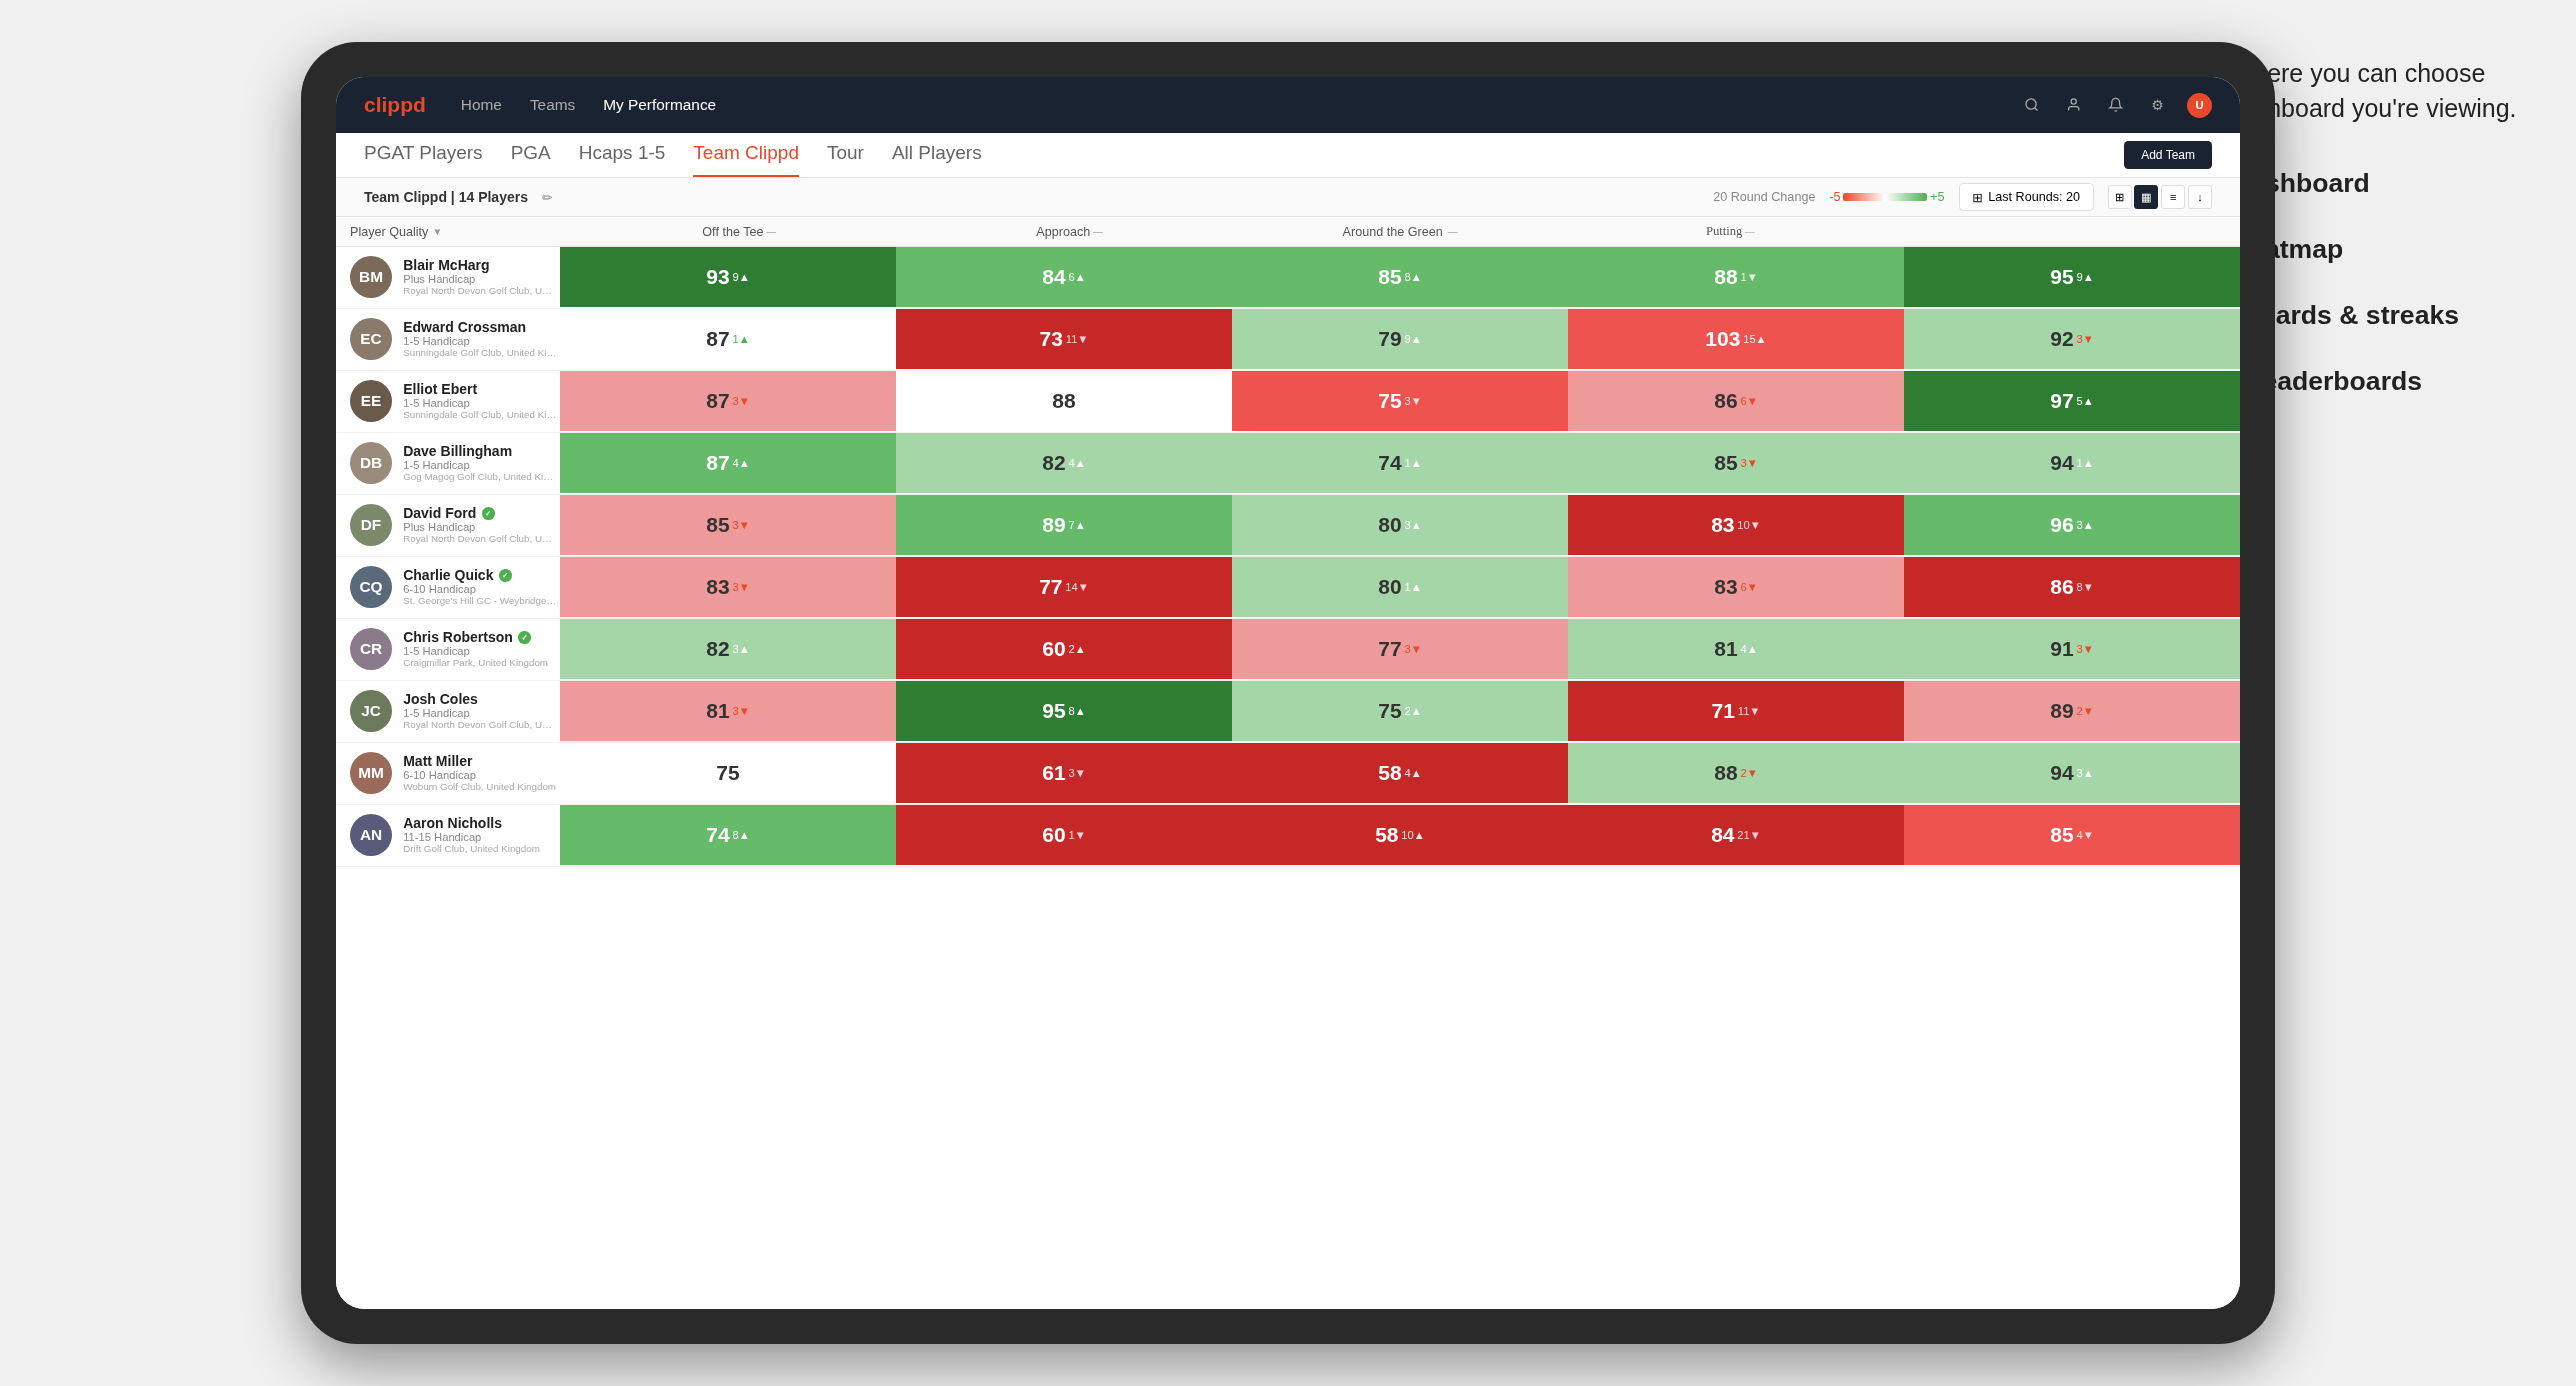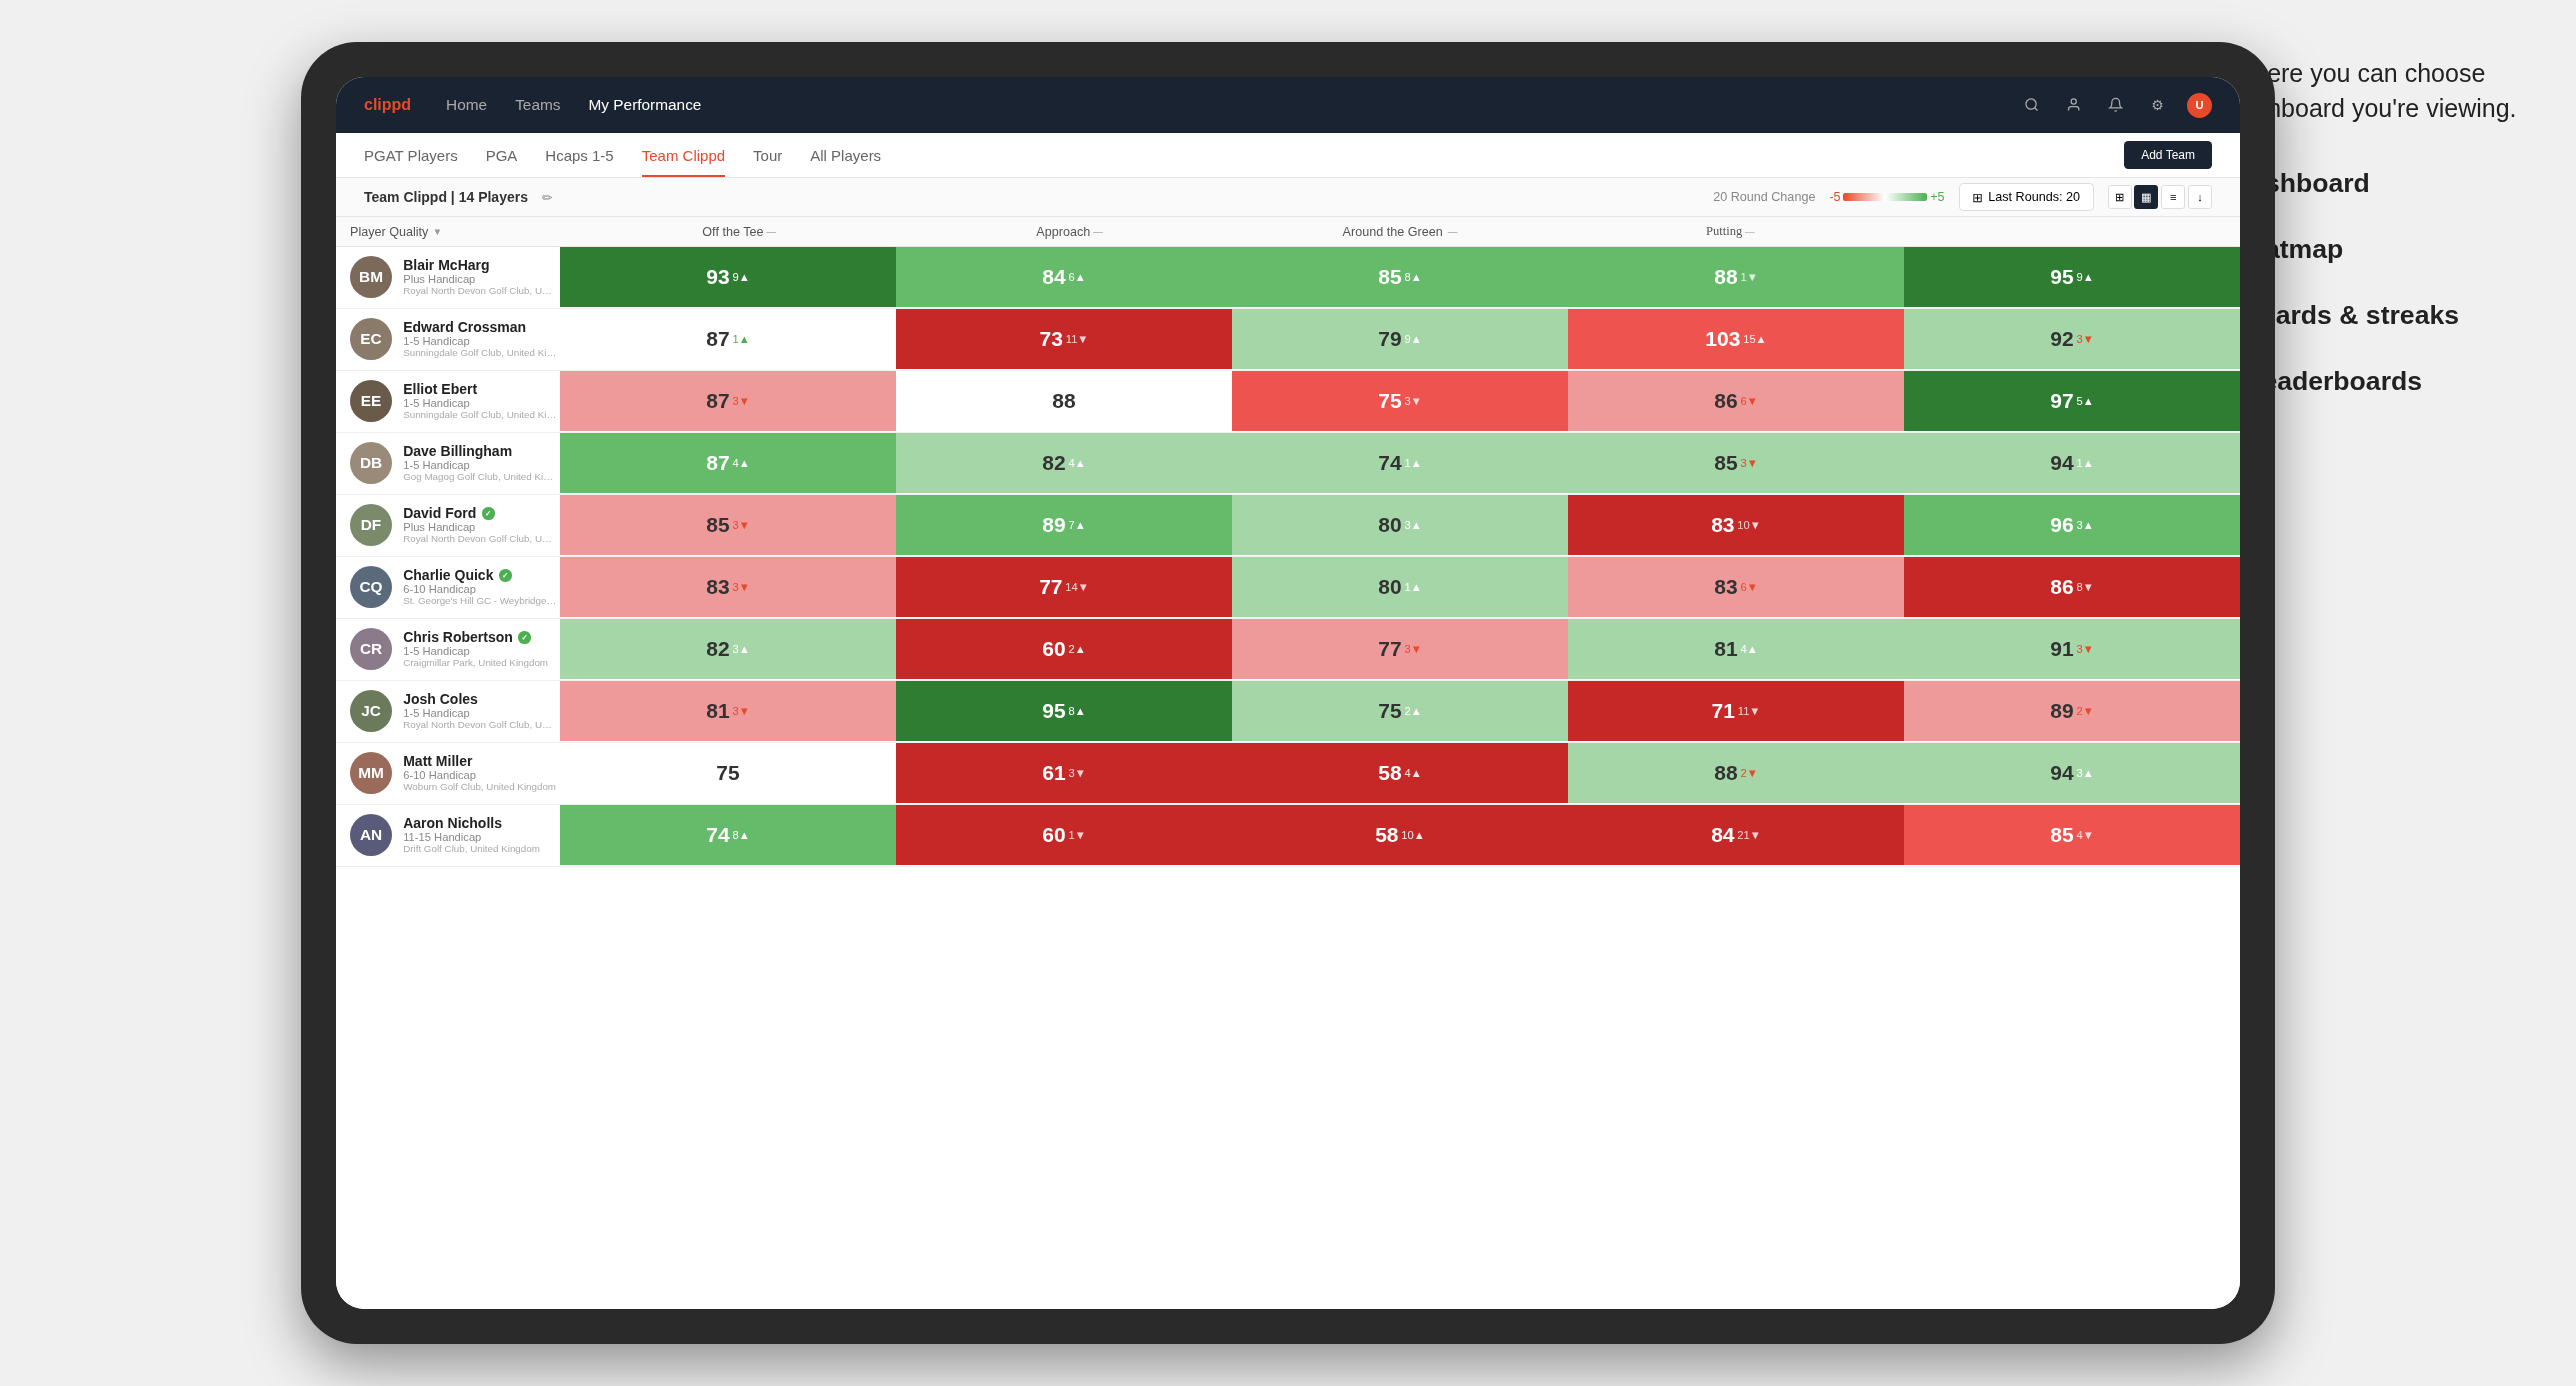--- a/index.html
+++ b/index.html
@@ -60,21 +60,21 @@
     
     .top-nav {
       background: #1a2332;
       height: 56px;
       display: flex;
       align-items: center;
       padding: 0 28px;
       flex-shrink: 0;
     }
     .logo {
-      font-size: 16px;
+      font-size: 21px;
       font-weight: 700;
       color: #e8492a;
       margin-right: 35px;
     }
     .nav-links {
       display: flex;
       gap: 28px;
       flex: 1;
     }
     .nav-link {
@@ -123,21 +123,21 @@
       flex-shrink: 0;
       justify-content: space-between;
     }
     .sub-nav-tabs {
       display: flex;
       gap: 28px;
       align-items: flex-end;
       height: 100%;
     }
     .sub-tab {
-      font-size: 15px;
+      font-size: 19px;
       color: #666;
       cursor: pointer;
       padding-bottom: 11.2px;
       border-bottom: 2.1px solid transparent;
     }
     .sub-tab.active {
       color: #e8492a;
       border-bottom: 2.1px solid #e8492a;
     }
     .add-team-btn {

